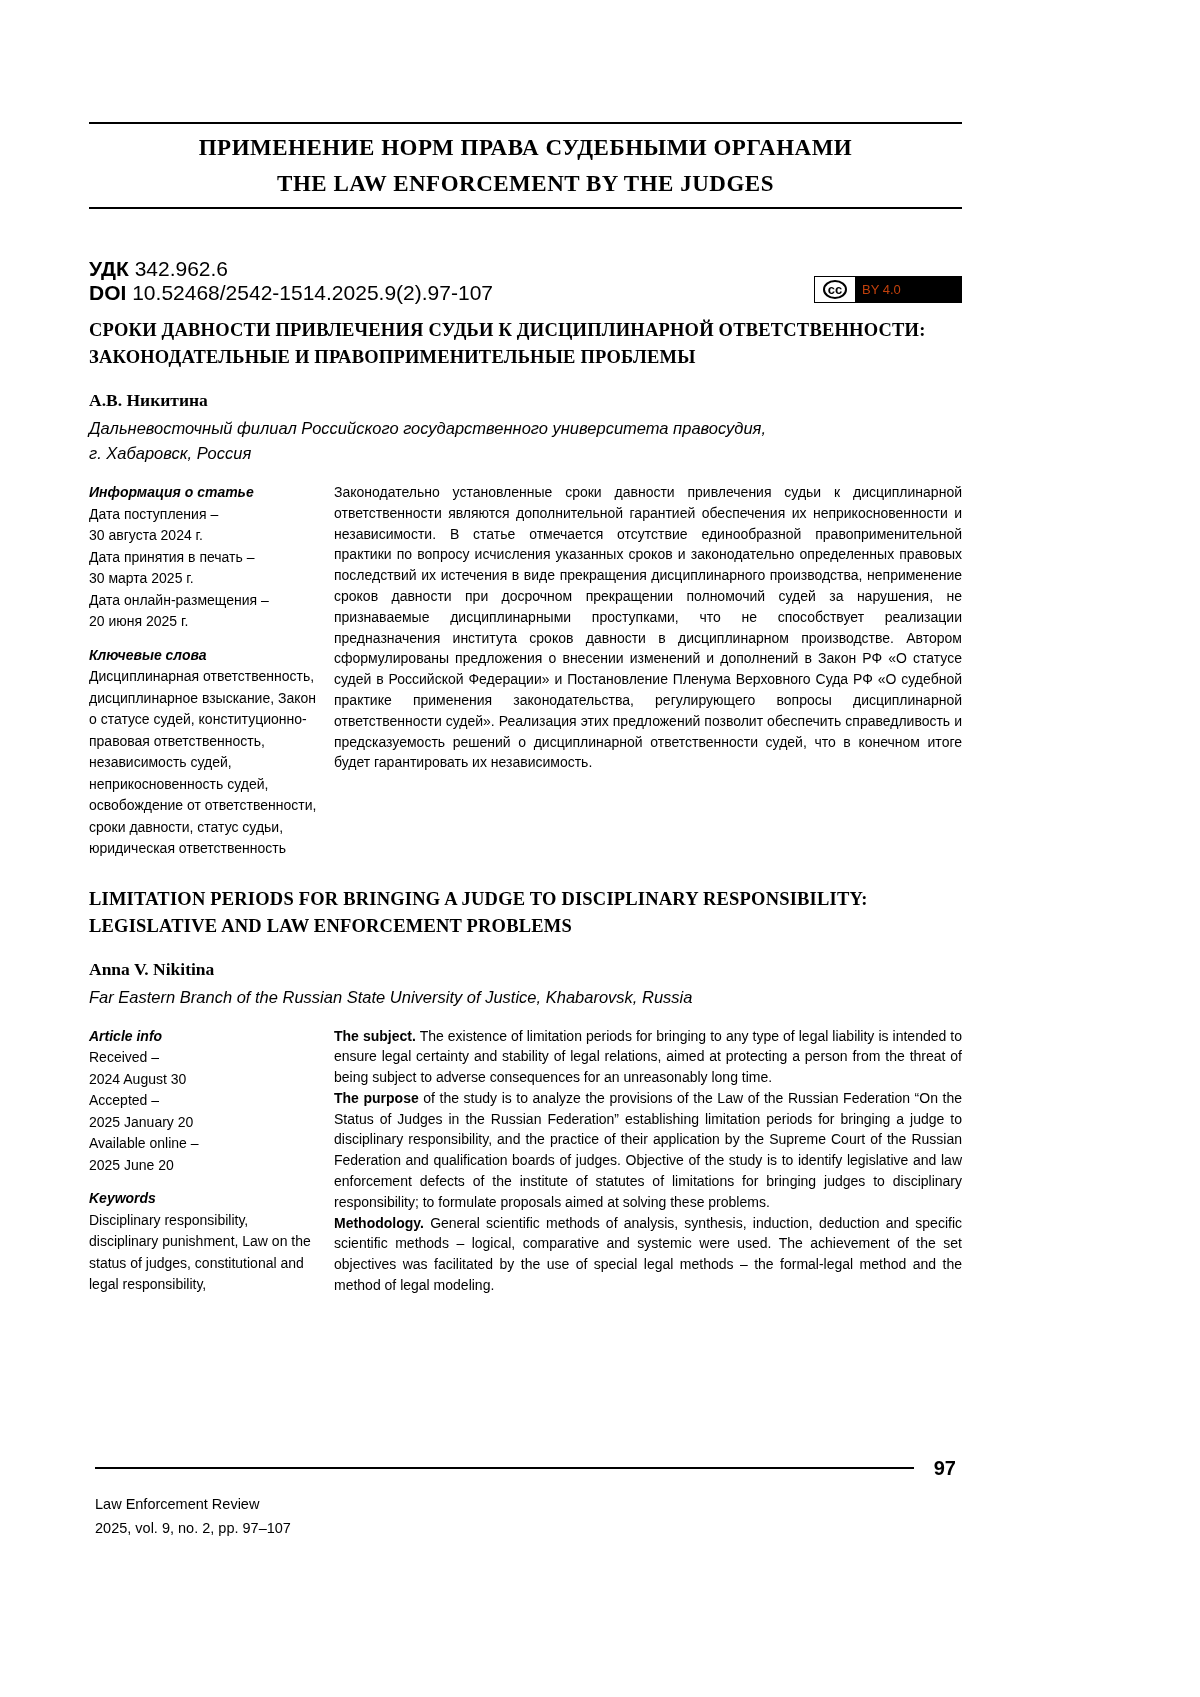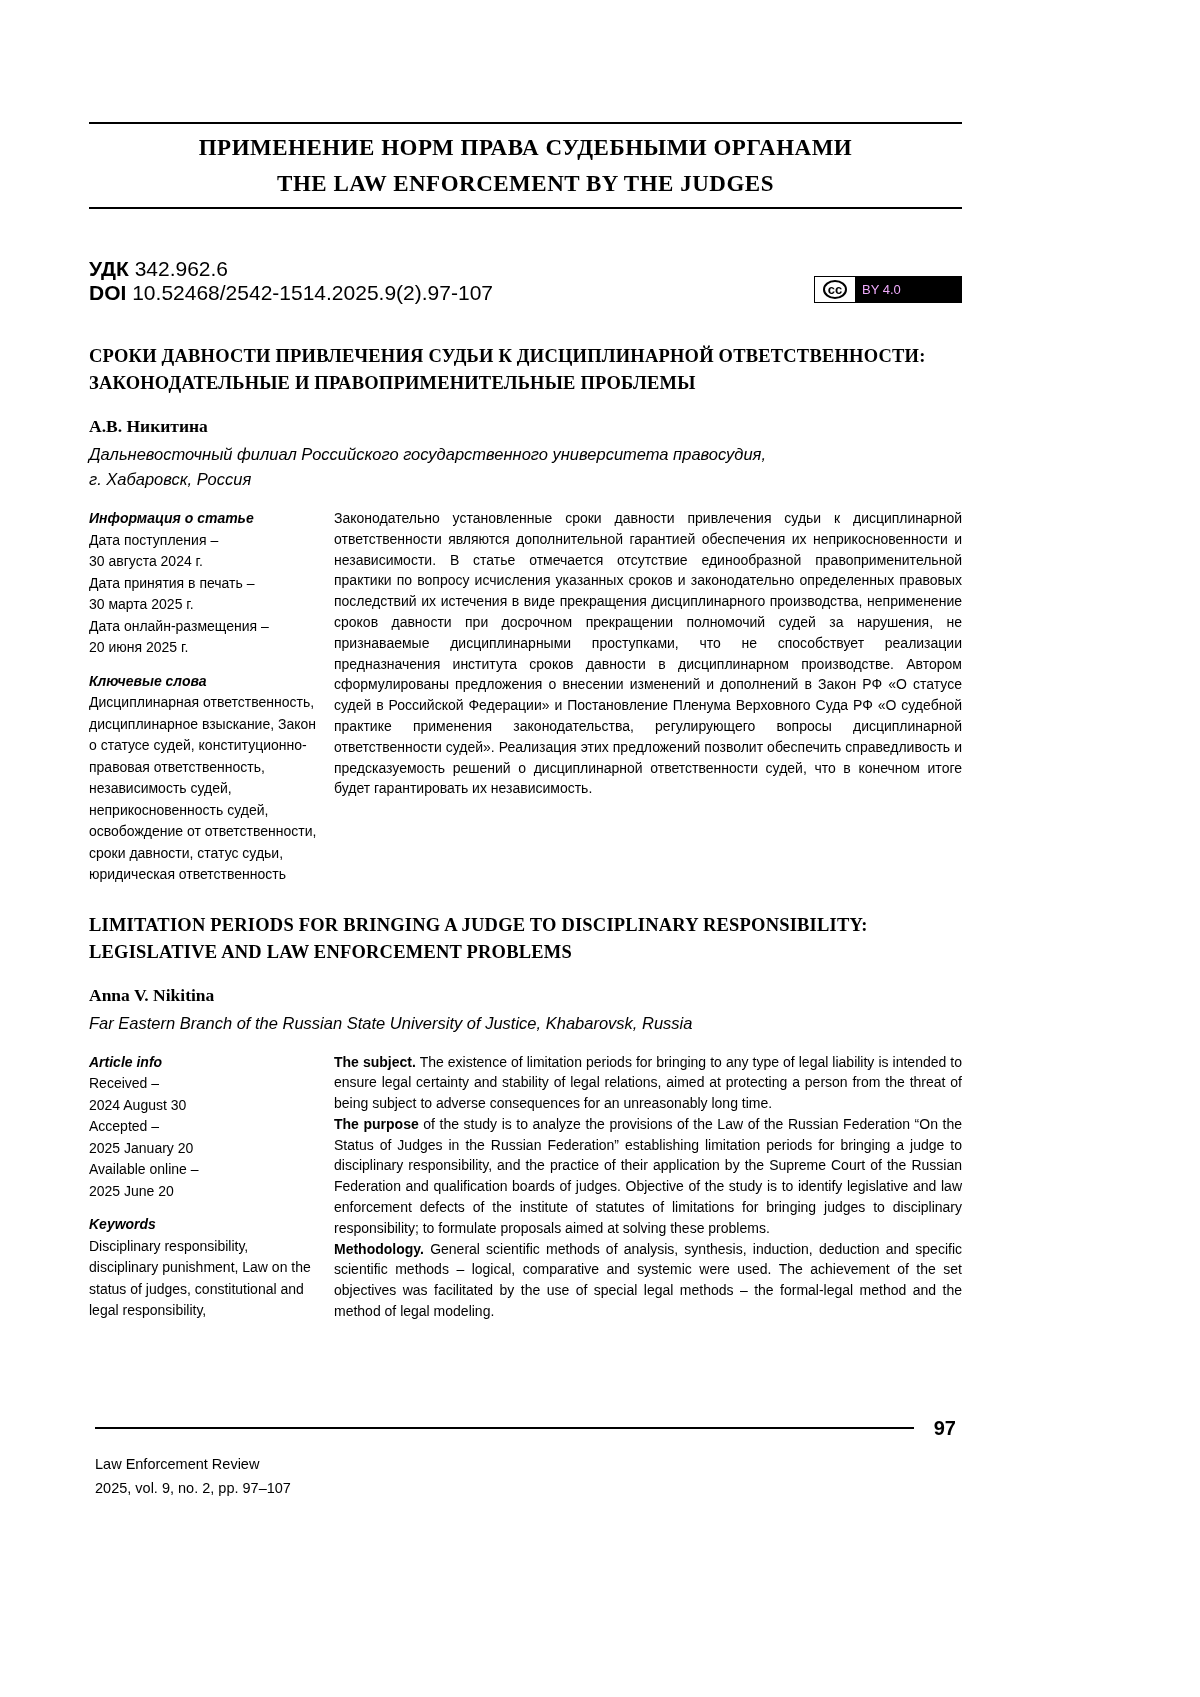--- a/index.html
+++ b/index.html
@@ -62,34 +62,34 @@
     width: 24px; height: 19px;
     border: 2px solid #000;
     border-radius: 50%;
     display: flex; align-items: center; justify-content: center;
     font-size: 13px; font-weight: bold;
     line-height: 1;
   }
   .cc-right {
     flex: 1;
     background: #000000;
-    color: #f0abfc;
+    color: #c2410c;
     display: flex;
     align-items: center;
     padding-left: 7px;
     font-size: 13px;
   }
 
   .article-title {
     font-family: "Liberation Serif", serif;
     font-weight: bold;
     font-size: 18.5px;
     line-height: 27px;
     letter-spacing: 0.2px;
-    margin-top: 38px;
+    margin-top: 12px;
   }
   .article-title.en { margin-top: 26px; }
 
   .author {
     font-family: "Liberation Serif", serif;
     font-weight: bold;
     font-size: 17.5px;
     line-height: 22px;
     margin-top: 18px;
   }
@@ -116,21 +116,21 @@
   .abstract {
     margin: 0;
     font-size: 14px;
     line-height: 20.8px;
     text-align: justify;
   }
 
   .footer {
     position: absolute;
     left: 95px;
-    top: 1418px;
+    top: 1458px;
     width: 873px;
   }
   .footer-rule-row { display: flex; align-items: center; }
   .footer-line { flex: 1; border-top: 2.5px solid #000; }
   .page-number {
     font-weight: bold;
     font-size: 20px;
     margin-left: 20px;
     padding-right: 12px;
     line-height: 1;

